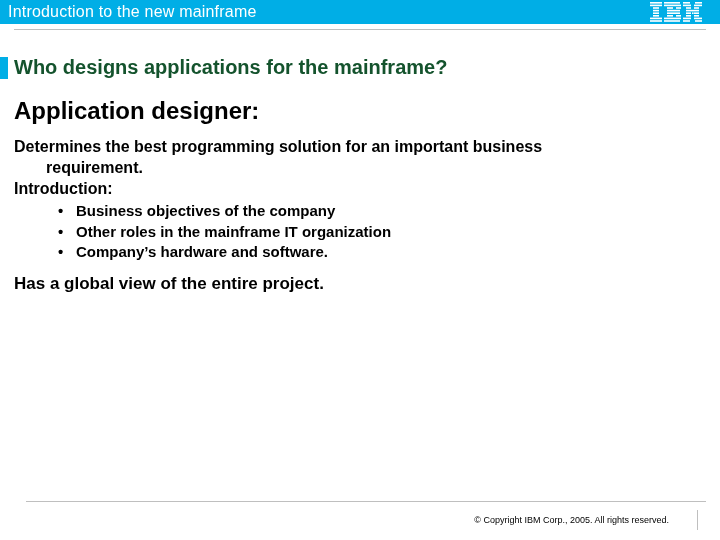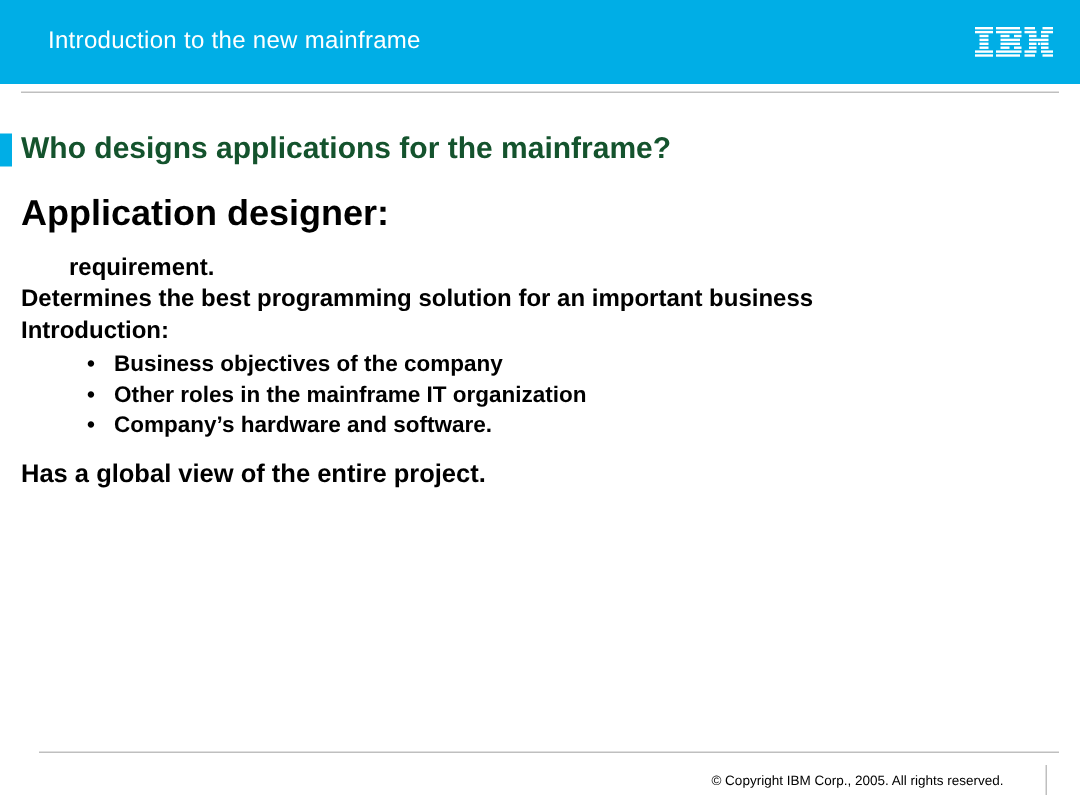--- a/index.html
+++ b/index.html
@@ -1,21 +1,21 @@
 <!DOCTYPE html>
 <html><head>
 <meta charset="utf-8">
 <style>
   * { box-sizing: border-box; margin: 0; padding: 0; }
   html, body { width: 720px; height: 540px; font-family: Arial, Helvetica, sans-serif; background: #fff; color: #000; }
   .slide { width: 720px; height: 540px; position: relative; }
   .header-bar {
-    width: 100%; height: 56px; background: #00aee6;
+    width: 100%; height: 24px; background: #00aee6;
     display: flex; align-items: center; justify-content: space-between;
-    padding: 0 18px 0 32px;
+    padding: 0 18px 0 8px;
   }
   .header-title { color: #fff; font-size: 16px; font-weight: 400; letter-spacing: 0.2px; }
   .logo { display: flex; align-items: center; }
   .logo svg { display: block; }
   .rule1 { height: 1px; background: #bfbfbf; margin: 5px 14px 0 14px; }
   .title-row { display: flex; align-items: center; margin: 26px 0 0 0; }
   .blue-chip { width: 8px; height: 22px; background: #00aee6; margin-right: 6px; }
   .slide-title { font-size: 20px; font-weight: bold; color: #14532d; }
   .content { padding: 18px 14px 0 14px; }
   .h-role { font-size: 24px; font-weight: bold; margin-bottom: 12px; }
@@ -83,22 +83,22 @@
   <div class="rule1"></div>
 
   <div class="title-row">
     <div class="blue-chip"></div>
     <div class="slide-title">Who designs applications for the mainframe?</div>
   </div>
 
   <div class="content">
     <div class="h-role">Application designer:</div>
 
+    <div class="para">Determines the best programming solution for an important business</div>
     <div class="para indent">requirement.</div>
-    <div class="para">Determines the best programming solution for an important business</div>
     <div class="para">Introduction:</div>
 
     <ul class="bullets">
       <li>Business objectives of the company</li>
       <li>Other roles in the mainframe IT organization</li>
       <li>Company’s hardware and software.</li>
     </ul>
 
     <div class="closing">Has a global view of the entire project.</div>
   </div>

